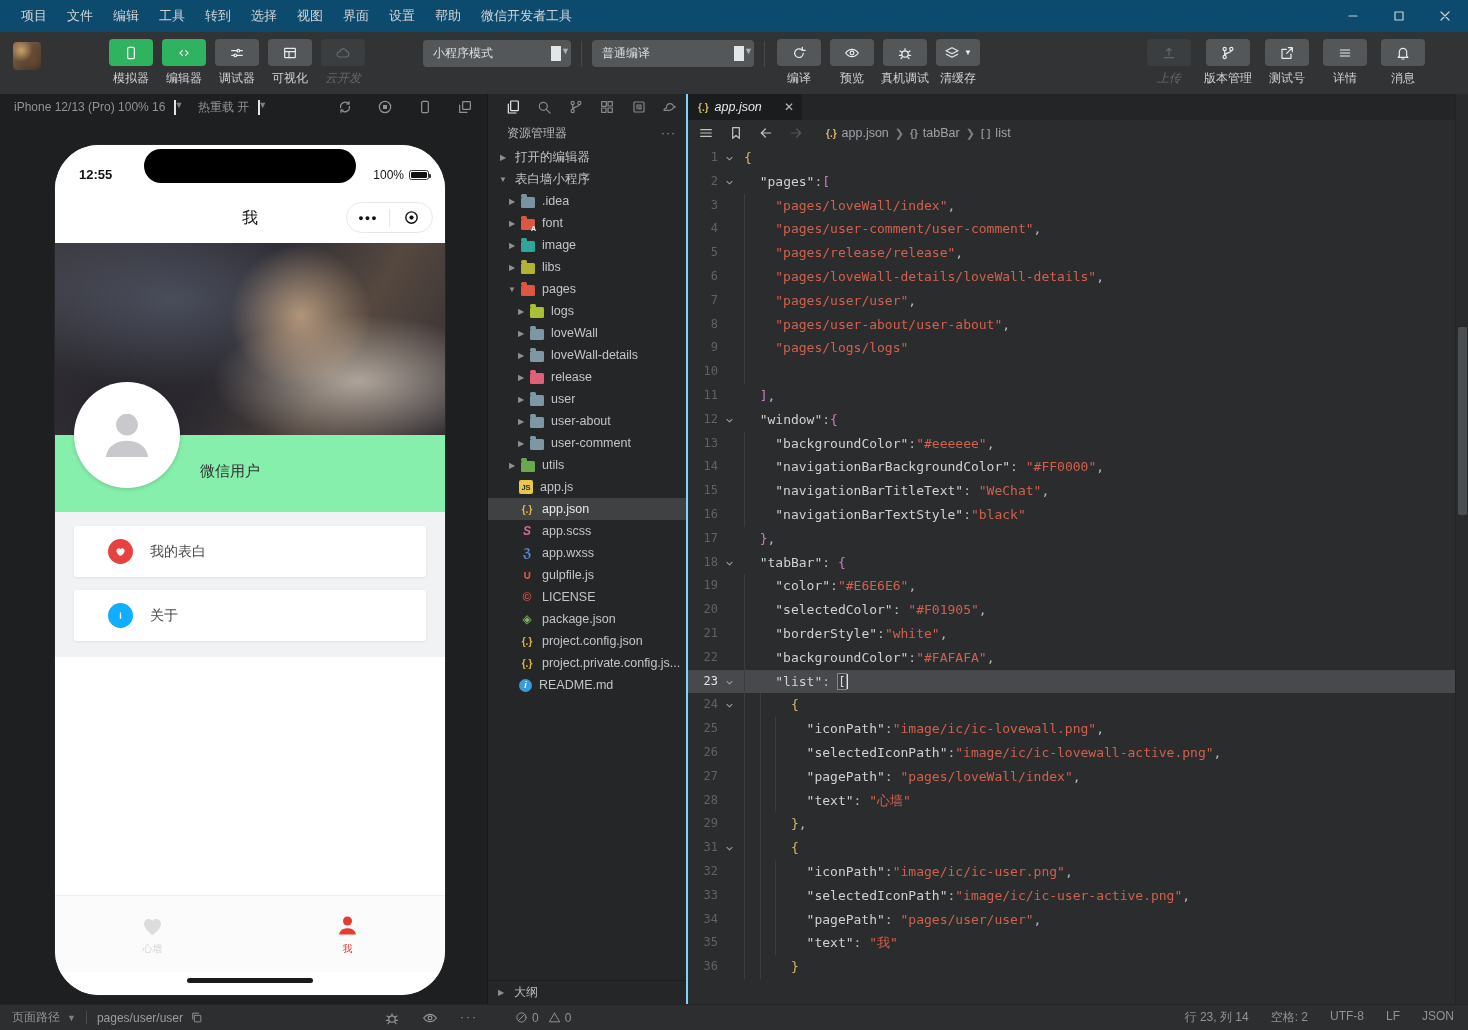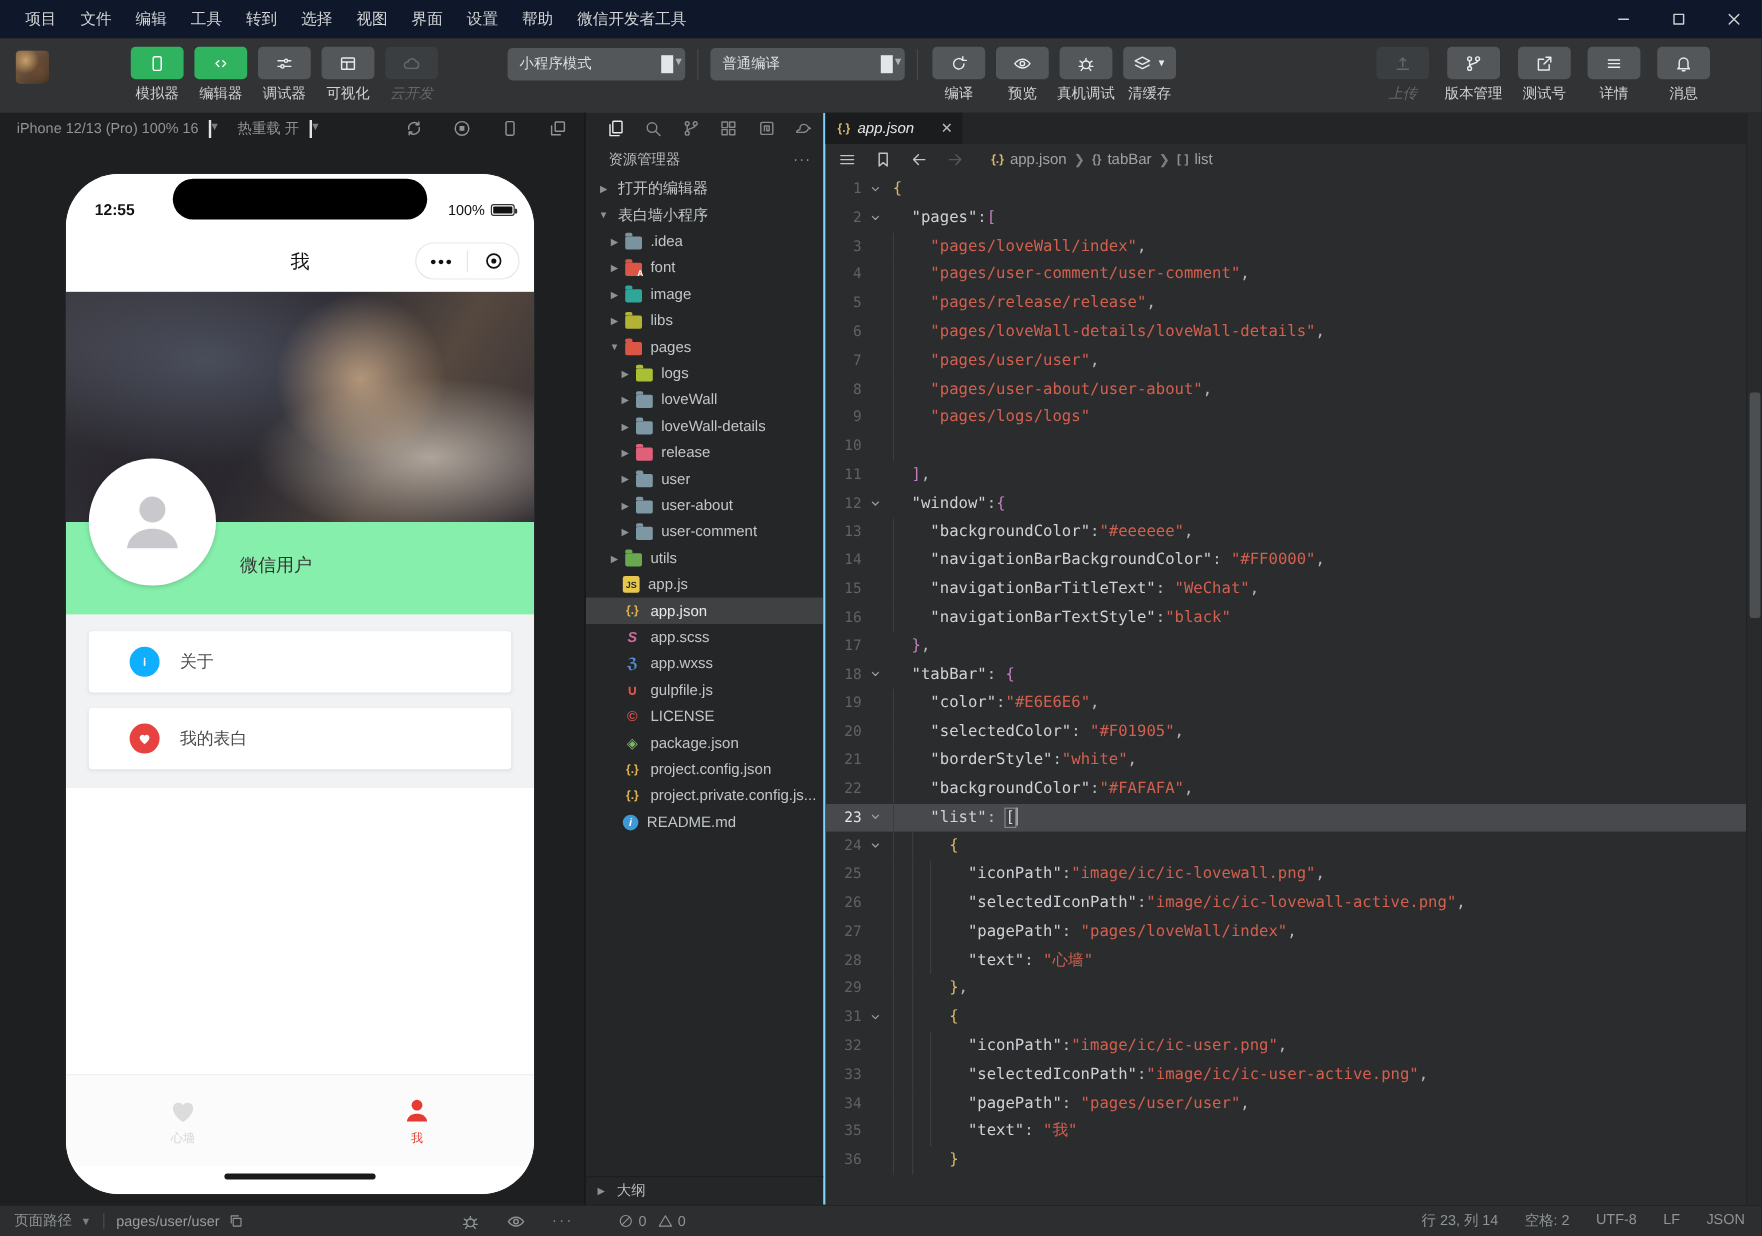--- a/index.html
+++ b/index.html
@@ -4,21 +4,21 @@
 <style>
   html,body{margin:0;padding:0;background:#1a1b1c;}
   *{box-sizing:border-box;}
   body{width:1468px;height:1030px;overflow:hidden;font-family:"Liberation Sans","DejaVu Sans",sans-serif;-webkit-font-smoothing:antialiased;}
   .app{width:1468px;height:1030px;display:flex;flex-direction:column;background:#2b2c2e;}
 
   svg.ic{width:16px;height:16px;fill:none;stroke:currentColor;stroke-width:1.8;stroke-linecap:round;stroke-linejoin:round;display:block;}
   svg.ic.fill{fill:currentColor;stroke:none;}
 
   
-  .titlebar{height:32px;background:#0f172a;display:flex;align-items:center;position:relative;flex:0 0 auto;}
+  .titlebar{height:32px;background:#0c4a6e;display:flex;align-items:center;position:relative;flex:0 0 auto;}
   .menus{display:flex;align-items:center;padding-left:12px;gap:2px;z-index:2;}
   .menu-item{color:#d2d4d5;font-size:13px;padding:0 9px;line-height:32px;cursor:default;}
   .app-title{position:absolute;left:0;right:0;text-align:center;font-size:13px;pointer-events:none;}
   .app-title .t1{color:#c9cbcc;}
   .app-title .t2{color:#939697;}
   .winctrls{margin-left:auto;display:flex;z-index:2;}
   .winbtn{width:46px;height:32px;display:flex;align-items:center;justify-content:center;color:#cfd1d2;}
 
   
   .toolbar{height:62px;background:#313335;display:flex;align-items:center;flex:0 0 auto;position:relative;}
@@ -438,34 +438,34 @@
           <div class="p-avatar">
             <svg class="ic fill" viewBox="0 0 24 24">
                 <circle cx="12" cy="8" r="4.2"></circle>
                 <path d="M3.8 20.5c.5-4.2 4.2-6.3 8.2-6.3s7.7 2.1 8.2 6.3z"></path>
               </svg>
           </div>
           <span class="p-name">微信用户</span>
         </div>
         <div class="p-cards" id="p-cards">
             <div class="p-card">
+              <span class="cicon" style="background:#e64340">
+                <svg class="ic" viewBox="0 0 24 24">
+                  <path d="M12 20.5S4.5 15.6 4.5 10.4A4.2 4.2 0 0 1 12 7.8a4.2 4.2 0 0 1 7.5 2.6c0 5.2-7.5 10.1-7.5 10.1z" fill="currentColor" stroke="none"></path>
+                </svg>
+              </span>
+              <span class="clabel">我的表白</span>
+            </div>
+            <div class="p-card">
               <span class="cicon" style="background:#10aeff">
                 <svg class="ic" viewBox="0 0 24 24">
                   <path d="M12 10.5V17M12 7.2v.4" stroke-width="2.6"></path>
                 </svg>
               </span>
               <span class="clabel">关于</span>
-            </div>
-            <div class="p-card">
-              <span class="cicon" style="background:#e64340">
-                <svg class="ic" viewBox="0 0 24 24">
-                  <path d="M12 20.5S4.5 15.6 4.5 10.4A4.2 4.2 0 0 1 12 7.8a4.2 4.2 0 0 1 7.5 2.6c0 5.2-7.5 10.1-7.5 10.1z" fill="currentColor" stroke="none"></path>
-                </svg>
-              </span>
-              <span class="clabel">我的表白</span>
             </div>
           </div>
         <div class="p-body"></div>
         <div class="p-tabbar" id="p-tabbar">
             <div class="p-tab inactive">
               <span>
                 <svg class="ic" viewBox="0 0 24 24" style="width:27px;height:27px;">
                   <path d="M12 20.5S4.5 15.6 4.5 10.4A4.2 4.2 0 0 1 12 7.8a4.2 4.2 0 0 1 7.5 2.6c0 5.2-7.5 10.1-7.5 10.1z" fill="currentColor" stroke="none"></path>
                 </svg>
               </span>

